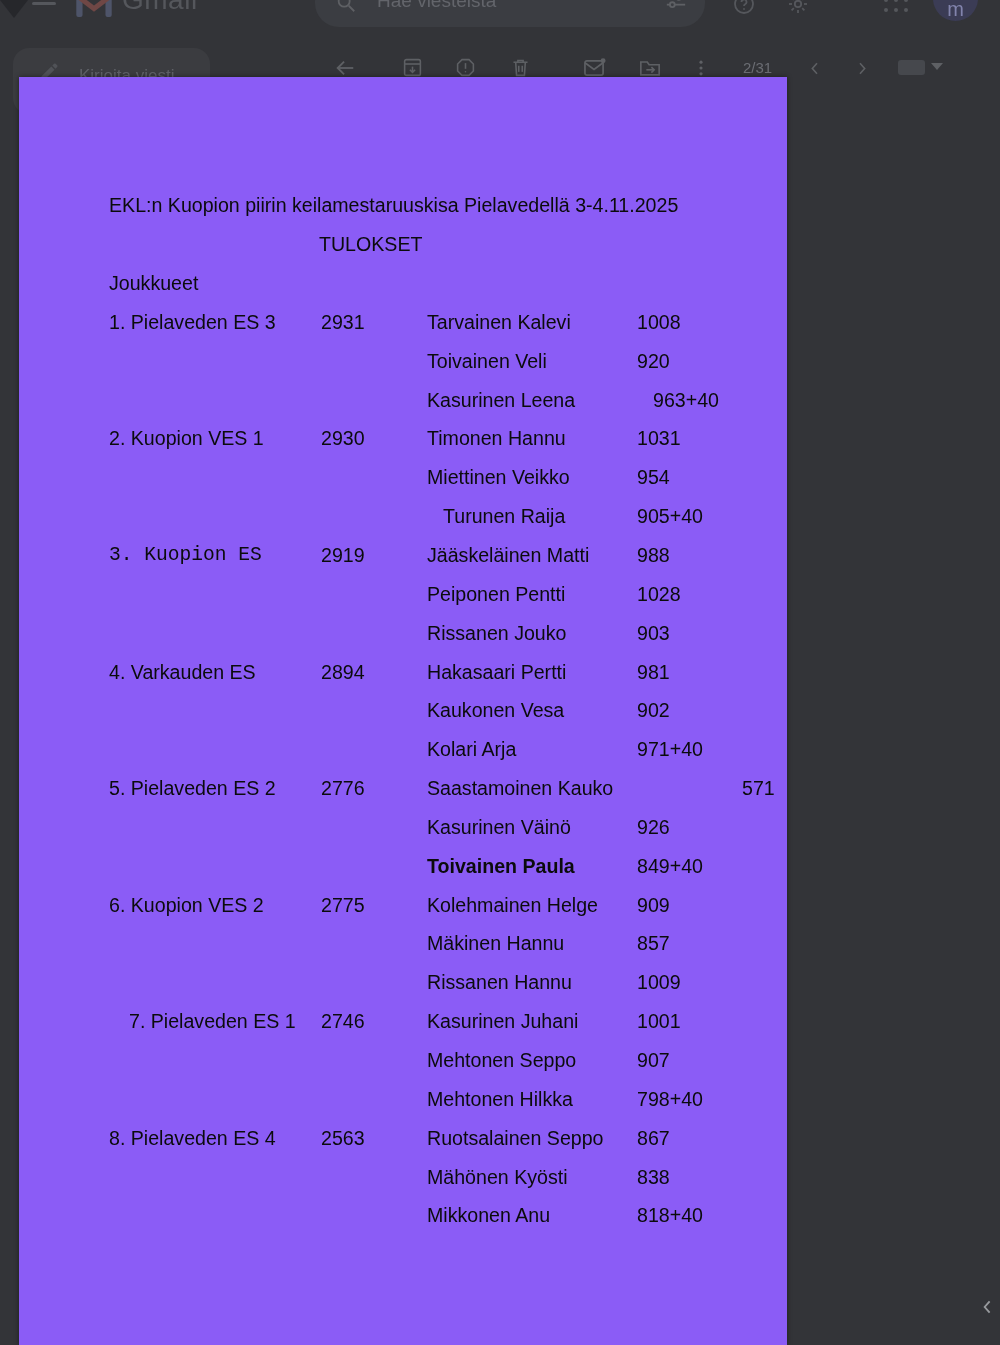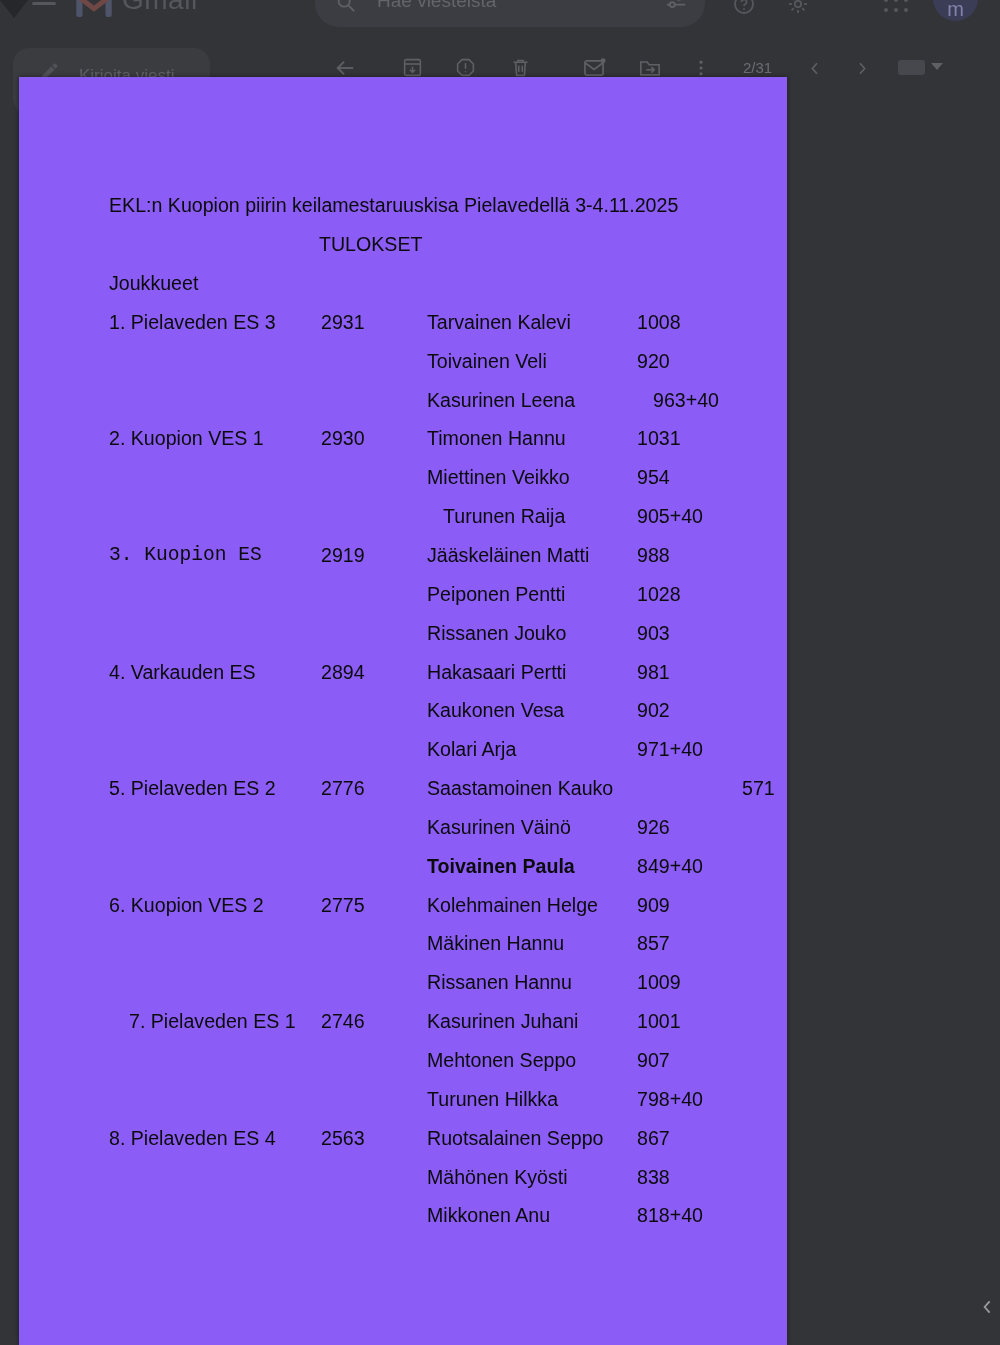--- a/index.html
+++ b/index.html
@@ -272,21 +272,21 @@
         <span style="left: 90px; margin-left: 20px;">7. Pielaveden ES 1</span>
         <span style="left: 302px;">2746</span>
         <span style="left: 408px;">Kasurinen Juhani</span>
         <span style="left: 618px;">1001</span>
       </div>
       <div class="doc-line">
         <span style="left: 408px;">Mehtonen Seppo</span>
         <span style="left: 618px;">907</span>
       </div>
       <div class="doc-line">
-        <span style="left: 408px;">Turunen Hilkka</span>
+        <span style="left: 408px;">Mehtonen Hilkka</span>
         <span style="left: 618px;">798+40</span>
       </div>
       <div class="doc-line">
         <span style="left: 90px;">8. Pielaveden ES 4</span>
         <span style="left: 302px;">2563</span>
         <span style="left: 408px;">Ruotsalainen Seppo</span>
         <span style="left: 618px;">867</span>
       </div>
       <div class="doc-line">
         <span style="left: 408px;">Mähönen Kyösti</span>

